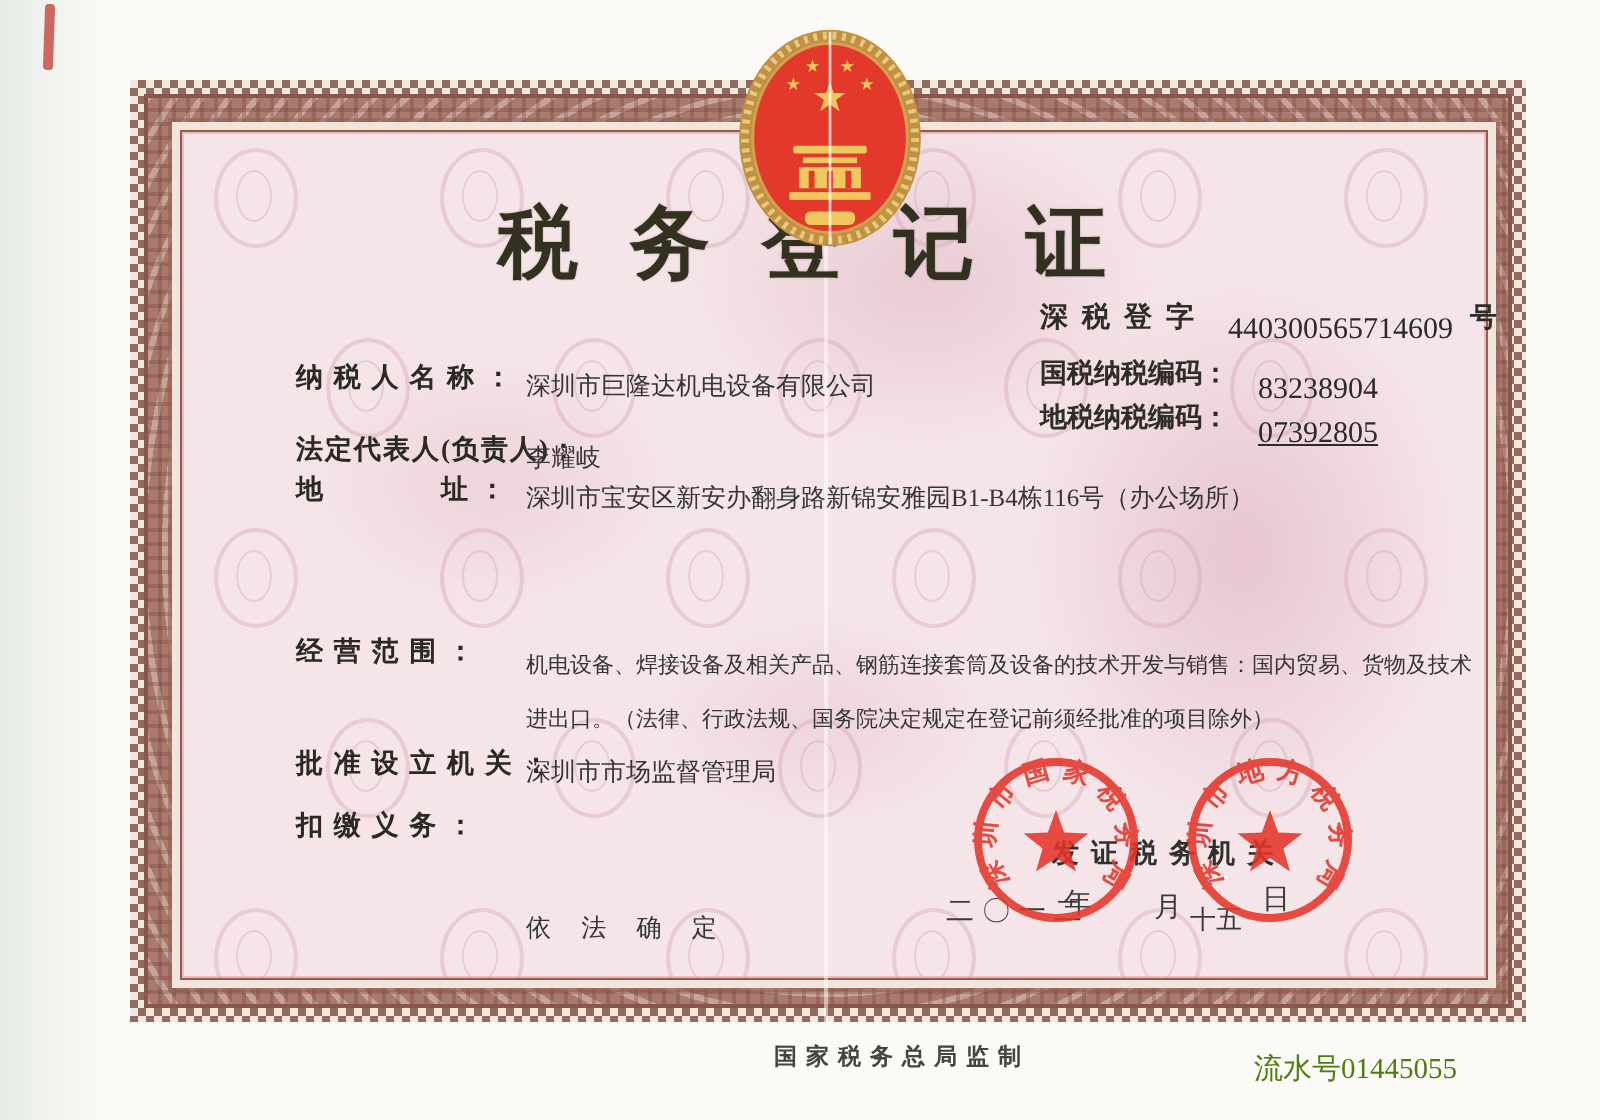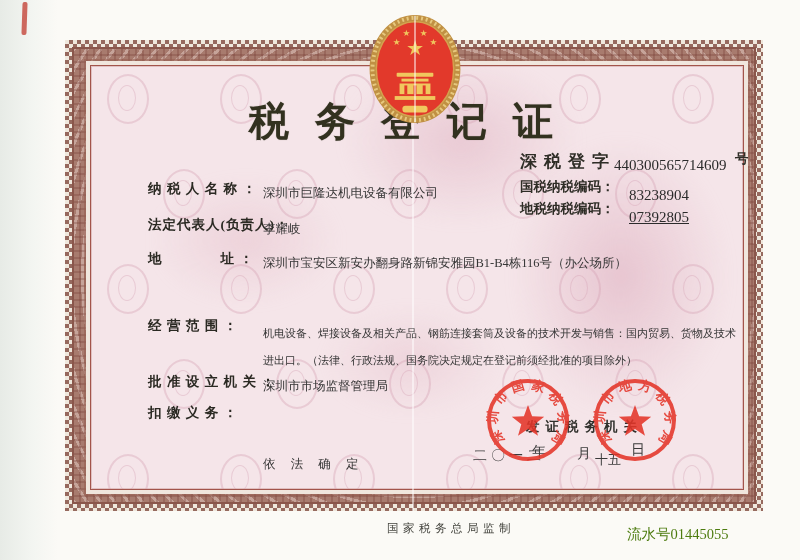--- a/index.html
+++ b/index.html
@@ -29,38 +29,38 @@
   .blotch{position:absolute;border-radius:50%;filter:blur(7px);}
   .seam{position:absolute;left:412px;top:40px;width:2px;height:471px;
           background:rgba(255,255,255,.5);}
   
   .emblem{position:absolute;left:366px;top:12px;z-index:6;}
   
   .title{position:absolute;left:14px;top:94px;width:800px;text-align:center;z-index:5;
           font-size:40px;font-weight:bold;letter-spacing:26px;color:#32311f;
           text-shadow:0 0 1px rgba(50,49,31,.4);}
   
-  .reg-label{position:absolute;left:520px;top:150px;font-size:17px;font-weight:bold;letter-spacing:7px;color:#2e2d26;}
+  .reg-label{position:absolute;left:520px;top:150px;font-size:14px;font-weight:bold;letter-spacing:7px;color:#2e2d26;}
   .reg-number{position:absolute;left:614px;top:157px;font-size:15px;color:#2b2b2b;}
   .reg-suffix{position:absolute;left:735px;top:150px;font-size:13.5px;font-weight:bold;color:#2e2d26;}
   .code-label{position:absolute;left:520px;font-size:13.5px;font-weight:bold;color:#2e2d26;}
   .code-value{position:absolute;left:629px;font-size:15px;color:#2b2b2b;}
   
   .row{position:absolute;left:148px;font-size:13.5px;}
   .lbl{font-weight:bold;color:#2a2922;letter-spacing:1px;}
   .val{position:absolute;left:115px;top:5px;font-size:12.5px;color:#353535;white-space:nowrap;}
   .val.wrap{white-space:normal;width:479px;font-size:11px;line-height:27px;top:3px;}
   .val.spread{letter-spacing:6px;margin-top:47px;}
   
   .issuer-caption{position:absolute;left:526px;top:418px;font-size:13.5px;font-weight:bold;
           letter-spacing:6px;color:#30302c;z-index:3;}
   .stamp{position:absolute;z-index:8;opacity:.88;}
   .date-part{position:absolute;color:#3a3a3a;z-index:4;}
   
-  .producer{position:absolute;left:368px;top:521px;font-size:11.5px;font-weight:normal;
+  .producer{position:absolute;left:368px;top:521px;font-size:11.5px;font-weight:bold;
           letter-spacing:4.5px;color:#45453f;padding-left:19px;}
   .serial{position:absolute;left:627px;top:525px;font-size:14.5px;color:#4d7c0f;}
 </style>
 </head>
 <body>
 
 <div class="canvas">
   <div class="scan-strip"></div>
   <div class="red-streak"></div>
 
@@ -136,21 +136,21 @@
   <div class="code-value" style="top:209px;text-decoration:underline;">07392805</div>
 
   <div class="row" style="top:216px;">
     <span class="lbl">法定代表人(负责人)：</span>
     <span class="val">李耀岐</span>
   </div>
   <div class="row" style="top:180px;">
     <span class="lbl">纳 税 人 名 称 ：</span>
     <span class="val">深圳市巨隆达机电设备有限公司</span>
   </div>
-  <div class="row" style="top:250px;text-align:right;">
+  <div class="row" style="top:236px;text-align:right;">
     <span class="lbl">地　　　　址 ：</span>
     <span class="val">深圳市宝安区新安办翻身路新锦安雅园B1-B4栋116号（办公场所）</span>
   </div>
   <div class="row" style="top:317px;">
     <span class="lbl">经  营  范  围 ：</span>
     <span class="val wrap">机电设备、焊接设备及相关产品、钢筋连接套筒及设备的技术开发与销售：国内贸易、货物及技术进出口。（法律、行政法规、国务院决定规定在登记前须经批准的项目除外）</span>
   </div>
   <div class="row" style="top:373px;">
     <span class="lbl">批 准 设 立 机 关 ：</span>
     <span class="val">深圳市市场监督管理局</span>

